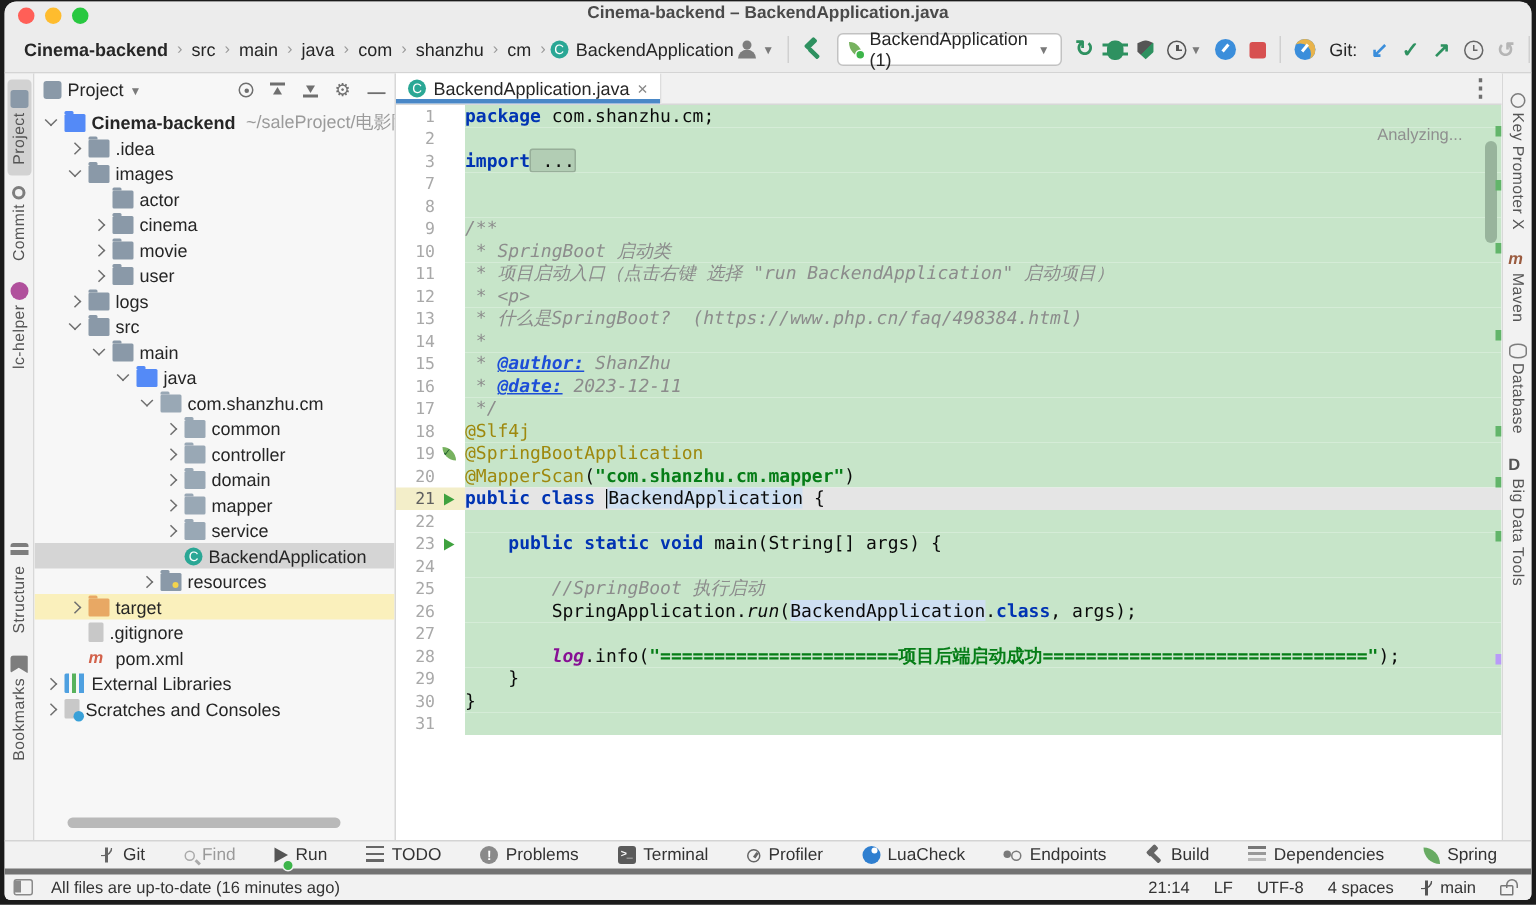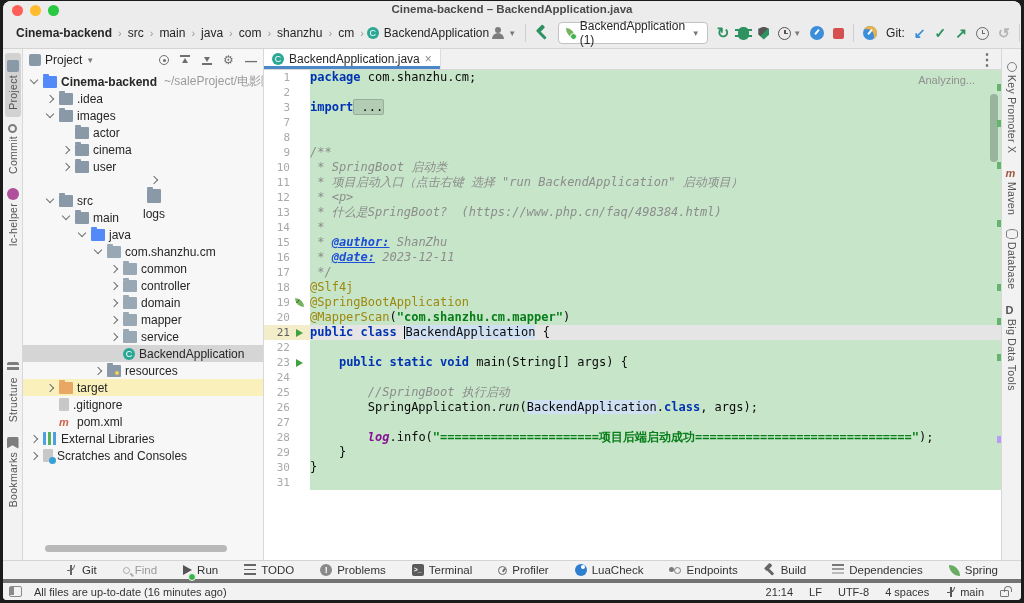--- a/index.html
+++ b/index.html
@@ -150,21 +150,21 @@
   .tok.s { color:#067d17; font-weight:bold; }
   .tok.c { color:#8c8c8c; font-style:italic; }
   .tok.cu { color:#1d4ed8; font-style:italic; font-weight:bold; text-decoration:underline; }
   .tok.a { color:#9e880d; }
   .tok.f { color:#871094; font-style:italic; font-weight:bold; }
   .tok.m { font-style:italic; }
   .tok.hl { background:#cfe0f2; }
   .tok.fold { background:rgba(0,0,0,.10); border:1px solid rgba(0,0,0,.15); border-radius:2px; }
   .caret { display:inline-block; width:1.5px; height:13px; background:#000; vertical-align:middle; }
   .fillwhite { background:#fff; position:absolute; left:0; right:0; bottom:0; }
-  .analyzing { position:absolute; top:4px; right:26px; font-size:11px; color:#8f8f8f; }
+  .analyzing { position:absolute; top:14px; right:26px; font-size:11px; color:#8f8f8f; }
   .vthumb { position:absolute; right:3px; top:24px; width:8px; height:68px; border-radius:4px; background:#98b49c; }
   .stripebar { position:absolute; right:0; top:0; bottom:0; width:4px; }
   .mk { position:absolute; right:0; width:4px; height:7px; background:#62b56a; }
   .mk.p { background:#b99bf8; }
 
   
   .bbar { height:19px; background:#f2f2f2; border-top:1px solid #d4d4d4; display:flex; align-items:center;
           gap:26px; padding-left:62px; font-size:11.5px; color:#333; flex:0 0 auto; }
   .bitem { display:flex; align-items:center; gap:5px; cursor:default; white-space:nowrap; }
   .bitem.dim { color:#9a9a9a; }
@@ -359,23 +359,28 @@
             <span class="lbl">actor</span>
           </div>
           <div class="trow" style="padding-left: 38px; align-items: center;">
             <span class="chev r"></span>
             <span class="ti ti-folder"></span>
             <span class="lbl">cinema</span>
           </div>
           <div class="trow" style="padding-left: 38px;">
             <span class="chev r"></span>
             <span class="ti ti-folder"></span>
+            <span class="lbl">movie</span>
+          </div>
+          <div class="trow" style="padding-left: 38px;">
+            <span class="chev r"></span>
+            <span class="ti ti-folder"></span>
             <span class="lbl">user</span>
           </div>
-          <div class="trow" style="padding-left: 22px; flex-direction: column;">
+          <div class="trow" style="padding-left: 22px;">
             <span class="chev r"></span>
             <span class="ti ti-folder"></span>
             <span class="lbl">logs</span>
           </div>
           <div class="trow" style="padding-left: 22px;">
             <span class="chev d"></span>
             <span class="ti ti-folder"></span>
             <span class="lbl">src</span>
           </div>
           <div class="trow" style="padding-left: 38px;">

